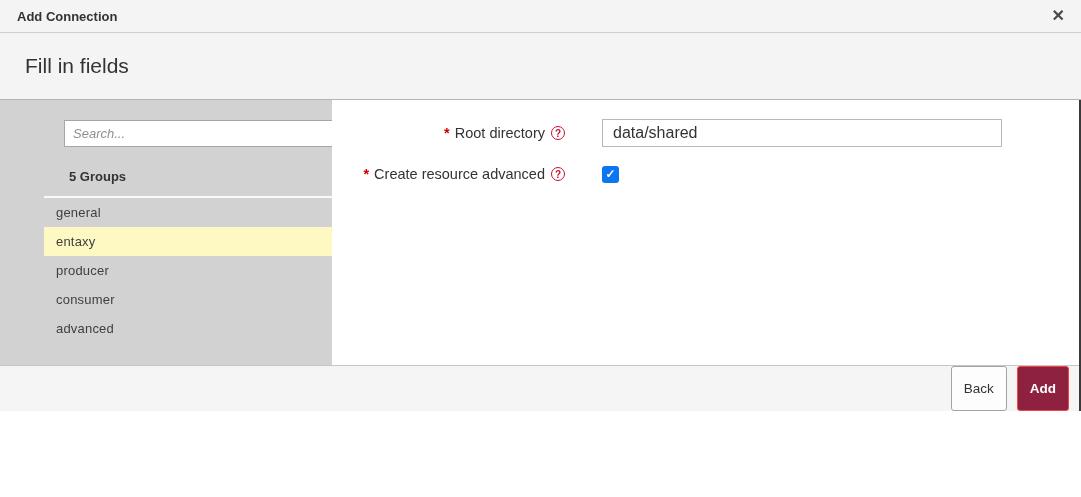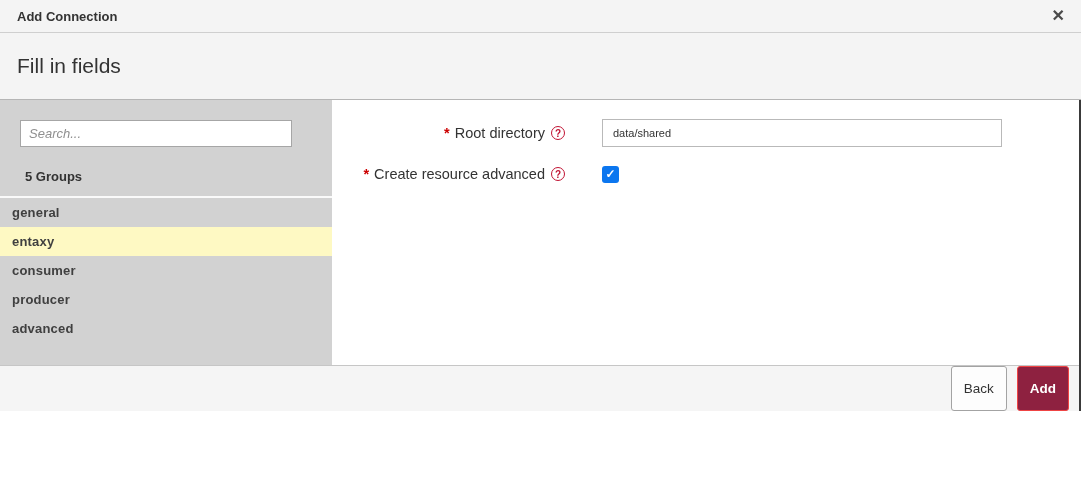--- a/index.html
+++ b/index.html
@@ -13,59 +13,59 @@
     height:33px; background:#f4f4f4; border-bottom:1px solid #cfcfcf;
     display:flex; align-items:center; justify-content:space-between;
     padding:0 16px 0 17px;
   }
   .title { font-size:13px; font-weight:bold; color:#333; }
   .close { font-size:16px; font-weight:bold; color:#4a4a4a; cursor:pointer; line-height:1; }
 
   
   .subheader {
     height:67px; background:#f4f4f4; border-bottom:1px solid #b5b5b5;
-    display:flex; align-items:center; padding-left:17px;
+    display:flex; align-items:center; padding-left:25px;
   }
   .subtitle { font-size:21px; color:#333; }
 
   
   .body { display:flex; height:351px; }
 
-  .sidebar { width:332px; flex-shrink:0; background:#d2d2d2; padding-top:20px; }
+  .sidebar { width:332px; flex-shrink:0; background:#d2d2d2; padding-top:20px;padding-left:44px; }
   .search {
     display:block; margin-left:20px; width:272px; height:27px;
     border:1px solid #a6a6a6; padding:0 8px; font-size:13px;
     font-family:"Liberation Sans", sans-serif; color:#333; background:#fff; outline:none;
   }
   .search::placeholder { font-style:italic; color:#8f8f8f; }
   .groups-label { margin:22px 0 12px 25px; font-size:13px; font-weight:bold; color:#333; }
   .group-list { border-top:2px solid #fafafa; }
   .group-item {
     height:29px; line-height:29px; padding-left:12px;
-    font-size:13px; font-weight:700; color:#404040; letter-spacing:0.2px; cursor:pointer;
+    font-size:13px; font-weight:400; color:#404040; letter-spacing:0.2px; cursor:pointer;
   }
   .group-item.selected { background:#fef9c3; }
 
   .main { flex:1; background:#fff; padding-top:19px; }
   .form-row { display:flex; align-items:center; margin-bottom:13px; min-height:28px; }
   .label-cell {
     width:233px; display:flex; align-items:center; justify-content:flex-end;
     font-size:14.5px; color:#333; white-space:nowrap;
   }
   .req { color:#cc0000; font-weight:bold; margin-right:5px; }
   .help {
     width:14px; height:14px; border:1.5px solid #c11333; border-radius:50%;
     color:#c11333; font-size:10px; font-weight:bold;
     display:inline-flex; align-items:center; justify-content:center;
     margin-left:6px; flex-shrink:0; cursor:pointer;
   }
   .control-cell { margin-left:37px; display:flex; align-items:center; }
   .text-input {
     width:400px; height:28px; border:1px solid #b9b9b9; padding:0 10px;
-    font-size:11px; color:#333; font-family:"Liberation Sans", sans-serif;
+    font-size:16px; color:#333; font-family:"Liberation Sans", sans-serif;
     background:#fff; outline:none;
   }
   .checkbox {
     width:17px; height:17px; background:#0b76ef; border-radius:3px;
     display:flex; align-items:center; justify-content:center; cursor:pointer;
   }
   .checkmark { color:#fff; font-size:12px; font-weight:bold; line-height:1; }
 
   
   .footer {
@@ -98,22 +98,22 @@
   </div>
 
   <div class="body">
 
     <div class="sidebar">
       <input class="search" type="text" placeholder="Search..." style="">
       <div class="groups-label">5 Groups</div>
       <div class="group-list">
         <div class="group-item">general</div>
         <div class="group-item selected">entaxy</div>
+        <div class="group-item">producer</div>
         <div class="group-item">consumer</div>
-        <div class="group-item">producer</div>
         <div class="group-item">advanced</div>
       </div>
     </div>
 
     <div class="main">
 
       <div class="form-row">
         <div class="label-cell">
           <span class="req">*</span>
           <span>Root directory</span>

